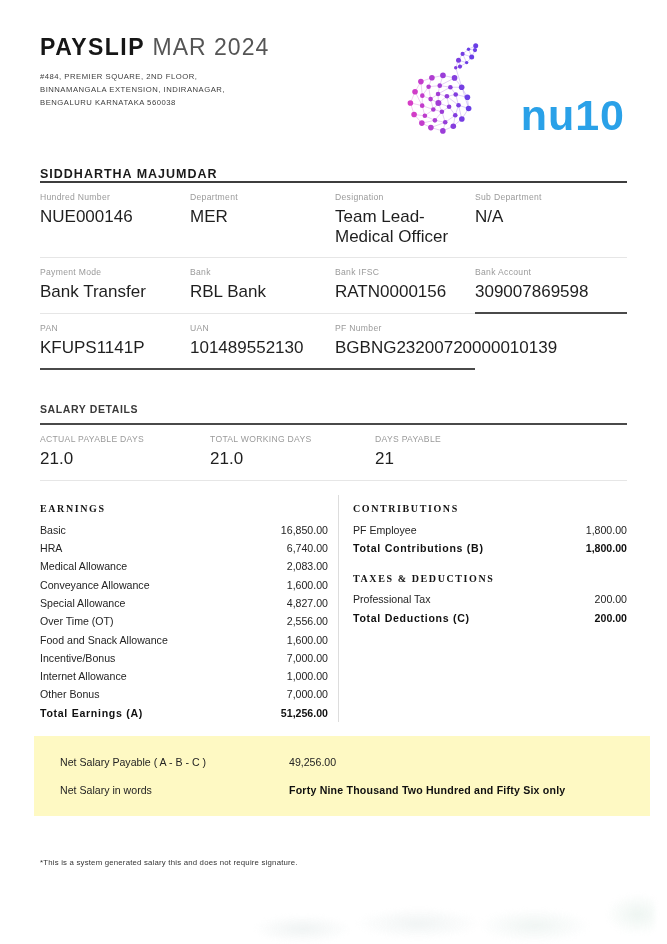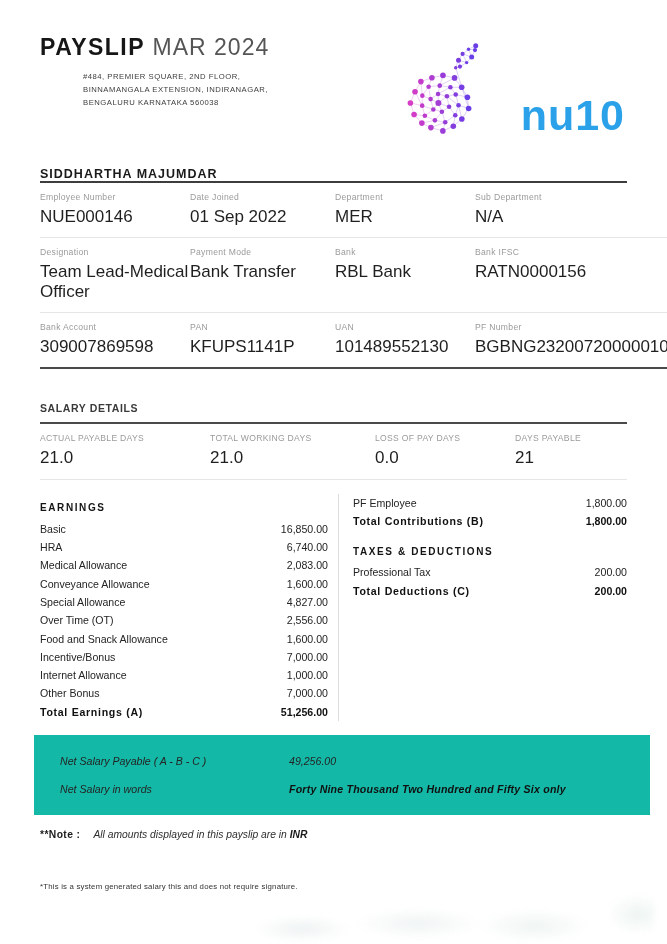--- a/index.html
+++ b/index.html
@@ -13,21 +13,21 @@
     overflow:hidden;
   }
   .page { position:relative; padding:34px 40px 0 40px; height:100%; }
 
   
   .header { display:flex; justify-content:space-between; align-items:flex-start; }
   .title-line { margin:0; font-size:23px; font-weight:700; letter-spacing:1.5px; color:#161616; }
   .title-line .period { font-weight:400; color:#555; letter-spacing:1px; }
   .company { margin-top:21px; font-size:10px; letter-spacing:.7px; color:#272727; }
   .address { margin-top:9px; }
-  .addr-line { font-size:7.7px; letter-spacing:.5px; color:#3c3c3c; line-height:1.7;margin-left:43px; }
+  .addr-line { font-size:7.7px; letter-spacing:.5px; color:#3c3c3c; line-height:1.7; }
 
   .logo { display:flex; align-items:flex-end; margin-top:6px; margin-right:2px;gap:29px; }
   .logo-mark { display:block; width:88px; height:98px; }
   .logo-text { font-size:43px; font-weight:700; letter-spacing:1px; line-height:.8; margin-left:4px; margin-bottom:6px; }
 
   
   .emp-name { margin-top:29px; font-size:12.5px; font-weight:700; letter-spacing:1px; color:#1a1a1a;
               border-bottom:2px solid #3d3d3d; }
   .emp-grid { display:grid; grid-template-columns:150px 145px 140px 1fr; }
   .cell { padding:9px 0 10px 0; }
@@ -39,30 +39,30 @@
   
   .section-title { margin-top:33px; font-size:10.5px; letter-spacing:.6px; color:#3a3a3a;
                    padding-bottom:8px; border-bottom:2px solid #4a4a4a;font-weight:bold; }
   .days-grid { display:grid; grid-template-columns:170px 165px 140px 1fr; border-bottom:1px solid #e6e6e6; }
   .days-grid .cell { border:0; padding:9px 0 11px 0; }
 
   
   .money { display:flex; margin-top:14px; }
   .col-left  { width:298px; padding-right:10px; }
   .col-right { flex:1; border-left:1px solid #dddddd; padding-left:14px; }
-  .block-title { font-size:10px; font-weight:700; letter-spacing:1.6px; color:#141414; margin:8px 0 7px 0; }
+  .block-title { font-size:10px; font-weight:700; letter-spacing:1.6px; color:#141414; margin:8px 0 7px 0;font-family:Liberation Serif, serif; }
   .block-title.second { margin-top:15px; }
   .row { display:flex; justify-content:space-between; align-items:baseline;
          padding:2.8px 0; font-size:10.6px; line-height:1.2; color:#242424; }
   .row .amt { text-align:right; white-space:nowrap; }
   .row.total { font-weight:700; color:#101010; }
   .row.total .rlabel { letter-spacing:.7px; }
 
   
-  .net-box { margin:14px -23px 0 -6px; background:#14b8a6; padding:12px 26px 12px 26px;font-style:italic; }
+  .net-box { margin:14px -23px 0 -6px; background:#fef9c3; padding:12px 26px 12px 26px; }
   .net-row { display:flex; align-items:baseline; padding:8px 0; font-size:10.6px; color:#242424; }
   .net-label { width:229px; flex-shrink:0; }
   .net-value.words { font-weight:700; letter-spacing:.2px; color:#101010; }
 
   
   .note { margin-top:14px; font-size:10.3px; color:#1c1c1c; }
   .note-label { font-weight:700; letter-spacing:.4px; }
   .note-text { font-style:italic; margin-left:13px; color:#2e2e2e; }
   .note-cur { font-style:italic; font-weight:700; color:#1a1a1a; }
   .footer { margin-top:42px; font-size:7.8px; color:#333; letter-spacing:.2px; }
@@ -220,45 +220,41 @@
           </svg>
       </span>
       <span class="logo-text" style="color: rgb(42, 161, 232);">nu10</span>
     </div>
   </div>
 
   <div class="emp-name">SIDDHARTHA MAJUMDAR</div>
   <div class="emp-grid">
 
       <div class="cell">
-        <div class="lbl">Employee Number</div>
+        <div class="lbl">Hundred Number</div>
         <div class="val">NUE000146</div>
       </div>
 
-      <div class="cell">
-        <div class="lbl">Date Joined</div>
-        <div class="val">01 Sep 2022</div>
-      </div>
 
       <div class="cell">
         <div class="lbl">Department</div>
         <div class="val">MER</div>
       </div>
 
       <div class="cell">
+        <div class="lbl">Designation</div>
+        <div class="val">Team Lead-Medical Officer</div>
+      </div>
+
+      <div class="cell">
         <div class="lbl">Sub Department</div>
         <div class="val">N/A</div>
       </div>
 
       <div class="cell">
-        <div class="lbl">Designation</div>
-        <div class="val">Team Lead-Medical Officer</div>
-      </div>
-
-      <div class="cell">
         <div class="lbl">Payment Mode</div>
         <div class="val">Bank Transfer</div>
       </div>
 
       <div class="cell">
         <div class="lbl">Bank</div>
         <div class="val">RBL Bank</div>
       </div>
 
       <div class="cell">
@@ -293,24 +289,20 @@
       <div class="cell">
         <div class="lbl">ACTUAL PAYABLE DAYS</div>
         <div class="val">21.0</div>
       </div>
 
       <div class="cell">
         <div class="lbl">TOTAL WORKING DAYS</div>
         <div class="val">21.0</div>
       </div>
 
-      <div class="cell">
-        <div class="lbl">LOSS OF PAY DAYS</div>
-        <div class="val">0.0</div>
-      </div>
 
       <div class="cell">
         <div class="lbl">DAYS PAYABLE</div>
         <div class="val">21</div>
       </div>
     </div>
 
   <div class="money">
     <div class="col-left">
       <div class="block-title">EARNINGS</div>
@@ -366,20 +358,21 @@
             <span class="amt">7,000.00</span>
           </div>
         </div>
       <div class="row total">
         <span class="rlabel">Total Earnings (A)</span>
         <span class="amt">51,256.00</span>
       </div>
     </div>
 
     <div class="col-right">
+      <div class="block-title">CONTRIBUTIONS</div>
       <div>
 
           <div class="row">
             <span class="rlabel">PF Employee</span>
             <span class="amt">1,800.00</span>
           </div>
         </div>
       <div class="row total">
         <span class="rlabel">Total Contributions (B)</span>
         <span class="amt">1,800.00</span>
@@ -404,17 +397,14 @@
     <div class="net-row">
       <span class="net-label">Net Salary Payable ( A - B - C )</span>
       <span class="net-value">49,256.00</span>
     </div>
     <div class="net-row">
       <span class="net-label">Net Salary in words</span>
       <span class="net-value words">Forty Nine Thousand Two Hundred and Fifty Six only</span>
     </div>
   </div>
 
-  <div class="note">
-    <span class="note-label">**Note :</span><span class="note-text">All amounts displayed in this payslip are in</span> <span class="note-cur">INR</span>
-  </div>
   <div class="footer">*This is a system generated salary this and does not require signature.</div>
 </div>
 
 </body></html>

